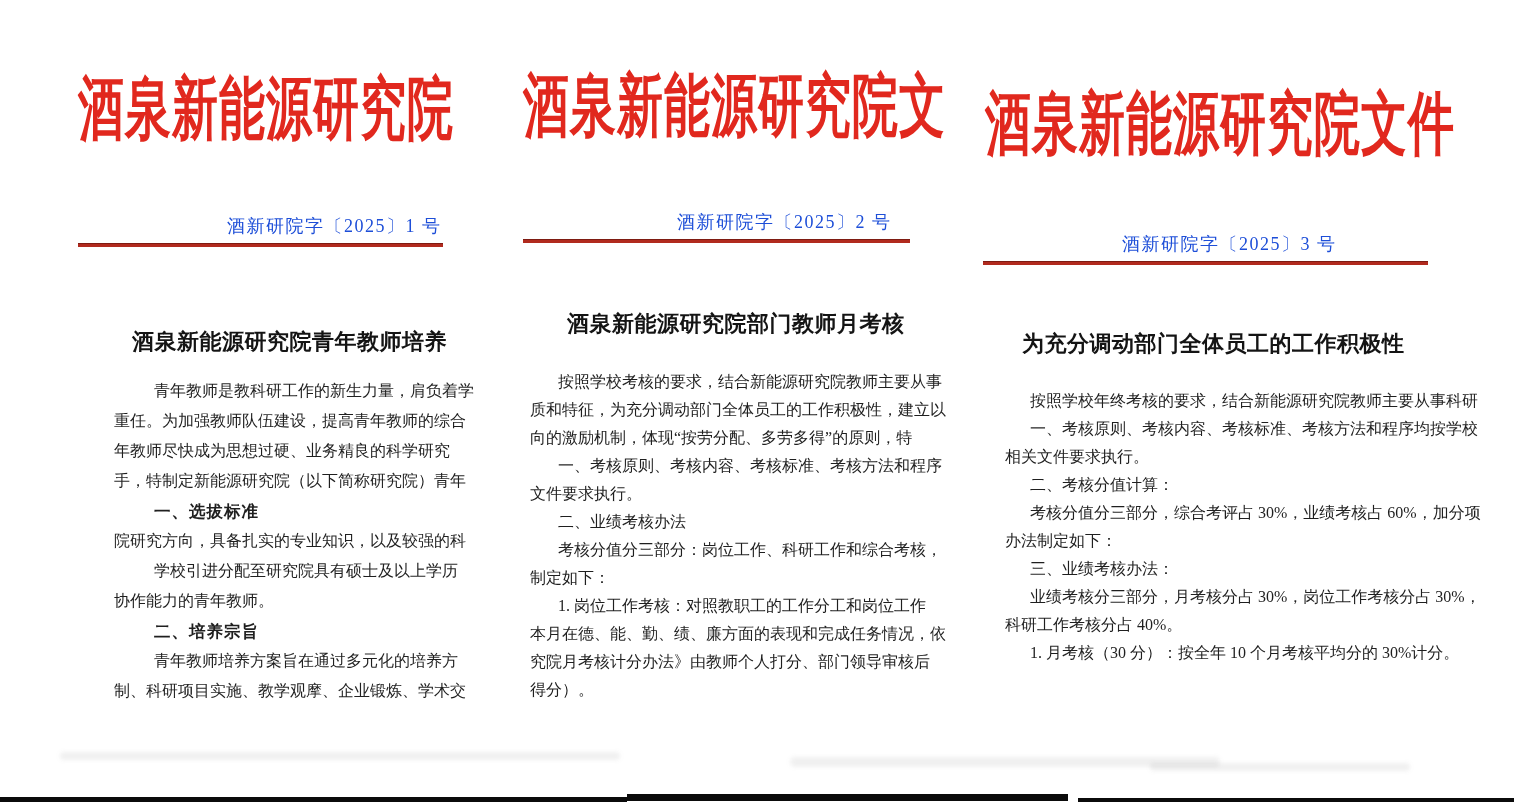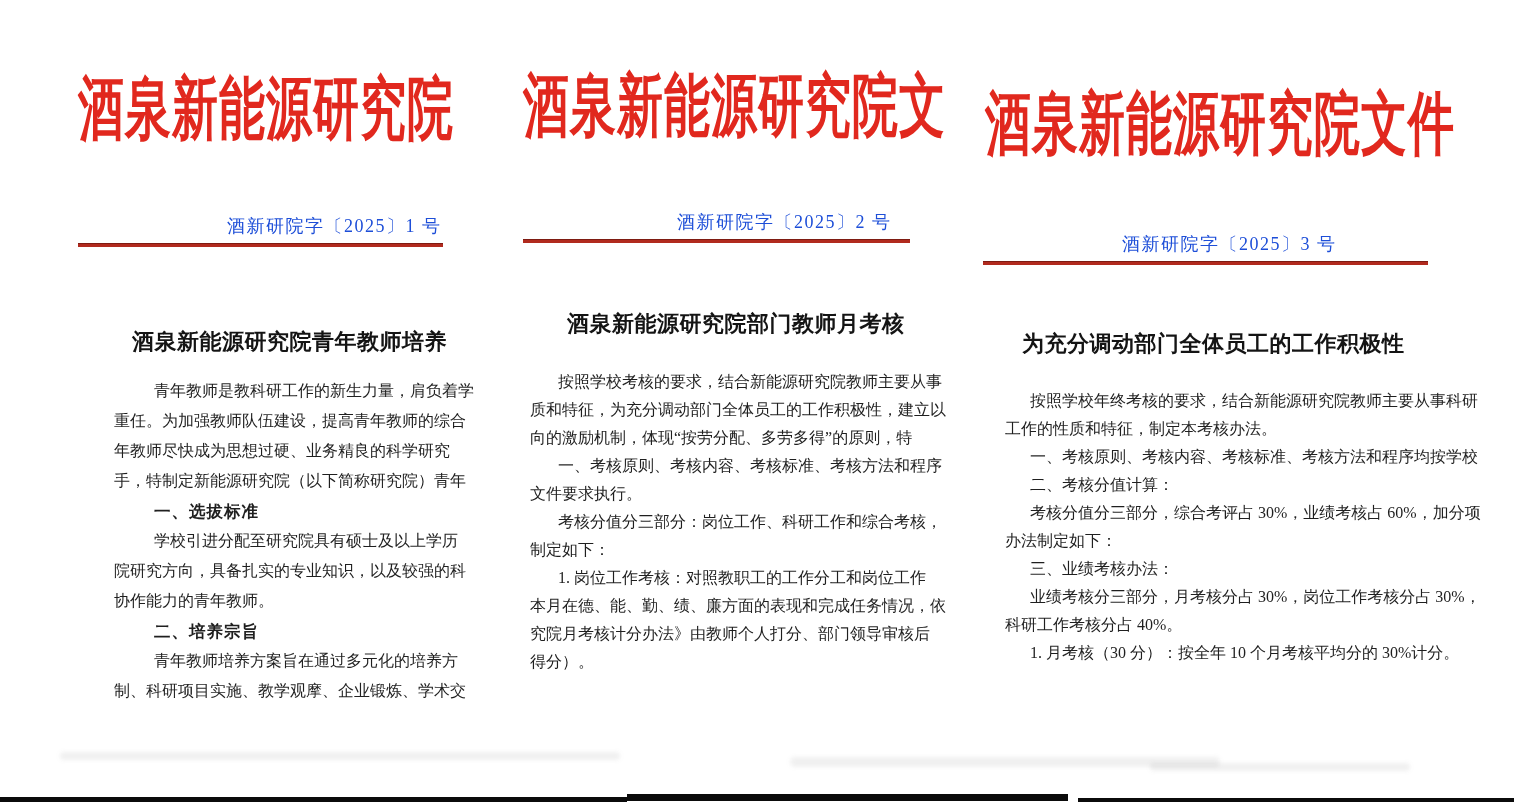--- a/index.html
+++ b/index.html
@@ -78,62 +78,63 @@
       <div class="red-header">酒泉新能源研究院</div>
       <div class="doc-number">酒新研院字〔2025〕1 号</div>
       <div class="red-rule"></div>
       <h1 class="doc-title">酒泉新能源研究院青年教师培养</h1>
       <div class="body-block">
           <div class="line indent">青年教师是教科研工作的新生力量，肩负着学</div>
           <div class="line flush">重任。为加强教师队伍建设，提高青年教师的综合</div>
           <div class="line flush">年教师尽快成为思想过硬、业务精良的科学研究</div>
           <div class="line flush">手，特制定新能源研究院（以下简称研究院）青年</div>
           <div class="line indent heading">一、选拔标准</div>
+          <div class="line flush">院研究方向，具备扎实的专业知识，以及较强的科</div>
           <div class="line indent">学校引进分配至研究院具有硕士及以上学历</div>
-          <div class="line flush">院研究方向，具备扎实的专业知识，以及较强的科</div>
           <div class="line flush">协作能力的青年教师。</div>
           <div class="line indent heading">二、培养宗旨</div>
           <div class="line indent">青年教师培养方案旨在通过多元化的培养方</div>
           <div class="line flush">制、科研项目实施、教学观摩、企业锻炼、学术交</div>
         </div>
     </div>
   </section>
 
   <section class="page" id="p2">
     <div class="sheet">
       <div class="red-header">酒泉新能源研究院文</div>
       <div class="doc-number">酒新研院字〔2025〕2 号</div>
       <div class="red-rule"></div>
       <h1 class="doc-title">酒泉新能源研究院部门教师月考核</h1>
       <div class="body-block">
           <div class="line indent">按照学校考核的要求，结合新能源研究院教师主要从事</div>
           <div class="line flush">质和特征，为充分调动部门全体员工的工作积极性，建立以</div>
           <div class="line flush">向的激励机制，体现“按劳分配、多劳多得”的原则，特</div>
           <div class="line indent">一、考核原则、考核内容、考核标准、考核方法和程序</div>
           <div class="line flush">文件要求执行。</div>
+          <div class="line indent">二、业绩考核办法</div>
           <div class="line indent">考核分值分三部分：岗位工作、科研工作和综合考核，</div>
           <div class="line flush">制定如下：</div>
           <div class="line indent">1. 岗位工作考核：对照教职工的工作分工和岗位工作</div>
           <div class="line flush">本月在德、能、勤、绩、廉方面的表现和完成任务情况，依</div>
           <div class="line flush">究院月考核计分办法》由教师个人打分、部门领导审核后</div>
           <div class="line flush">得分）。</div>
         </div>
     </div>
   </section>
 
   <section class="page" id="p3">
     <div class="sheet">
       <div class="red-header">酒泉新能源研究院文件</div>
       <div class="doc-number">酒新研院字〔2025〕3 号</div>
       <div class="red-rule"></div>
       <h1 class="doc-title">为充分调动部门全体员工的工作积极性</h1>
       <div class="body-block">
           <div class="line indent">按照学校年终考核的要求，结合新能源研究院教师主要从事科研</div>
-          <div class="line flush">工作的性质和特征，制定本考核办法。</div>
           <div class="line indent">一、考核原则、考核内容、考核标准、考核方法和程序均按学校</div>
+          <div class="line flush">相关文件要求执行。</div>
           <div class="line indent">二、考核分值计算：</div>
           <div class="line indent">考核分值分三部分，综合考评占 30%，业绩考核占 60%，加分项</div>
           <div class="line flush">办法制定如下：</div>
           <div class="line indent">三、业绩考核办法：</div>
           <div class="line indent">业绩考核分三部分，月考核分占 30%，岗位工作考核分占 30%，</div>
           <div class="line flush">科研工作考核分占 40%。</div>
           <div class="line indent">1. 月考核（30 分）：按全年 10 个月考核平均分的 30%计分。</div>
         </div>
     </div>
   </section>

